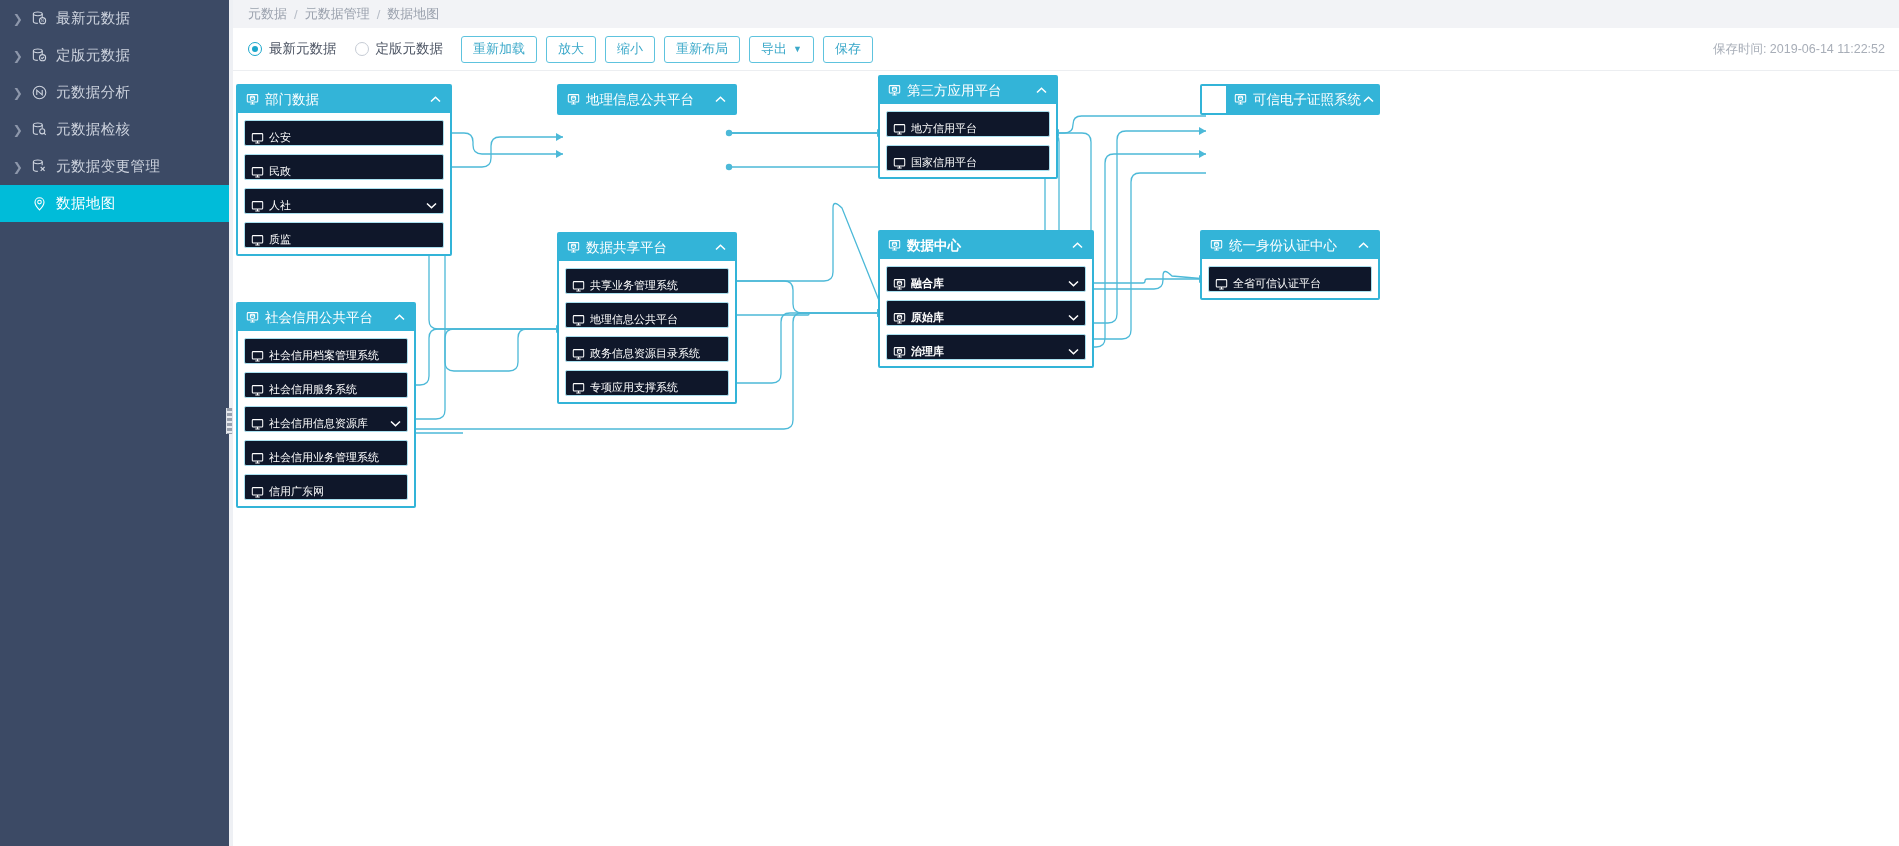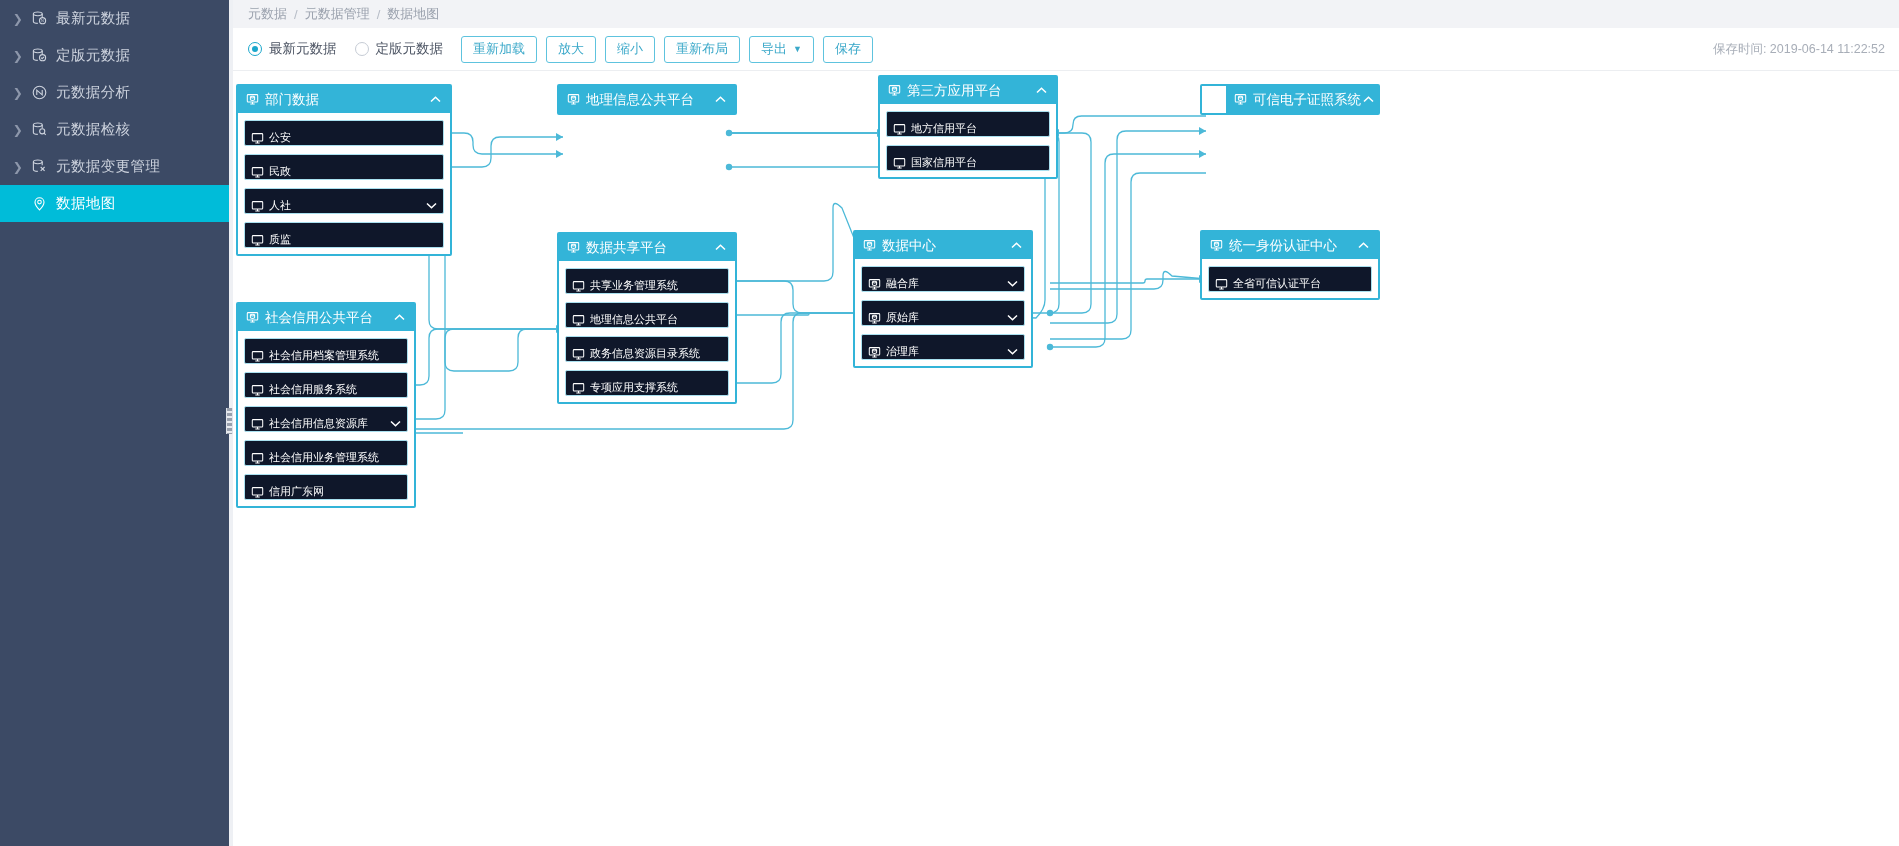--- a/index.html
+++ b/index.html
@@ -602,21 +602,21 @@
               <span class="n-ico">
                 <svg width="13" height="13" viewBox="0 0 16 16" fill="none" stroke="currentColor" stroke-width="1.25">
                   <rect x="1.6" y="2" width="12.8" height="9" rx="1"></rect>
                   <path d="M8 11v2.4M5.3 13.6h5.4"></path>
                 </svg>
               </span>
               <span class="n-label">国家信用平台</span>
             </div>
           </div>
         </div>
-        <div class="group" style="left: 620px; top: 159px; width: 180px;">
+        <div class="group" style="left: 645px; top: 159px; width: 216px; font-weight: bold;">
           <div class="group-head">
             <span class="g-ico">
               <svg width="13" height="13" viewBox="0 0 16 16" fill="none" stroke="currentColor" stroke-width="1.25">
                 <rect x="1.6" y="2" width="12.8" height="9" rx="1"></rect>
                 <path d="M8 11v2.4M5.3 13.6h5.4"></path>
                 <ellipse cx="8" cy="5" rx="2.6" ry="1.1"></ellipse>
                 <path d="M5.4 5v3c0 .6 1.2 1.1 2.6 1.1s2.6-.5 2.6-1.1V5"></path>
               </svg>
             </span>
             <span class="g-title">数据中心</span>

